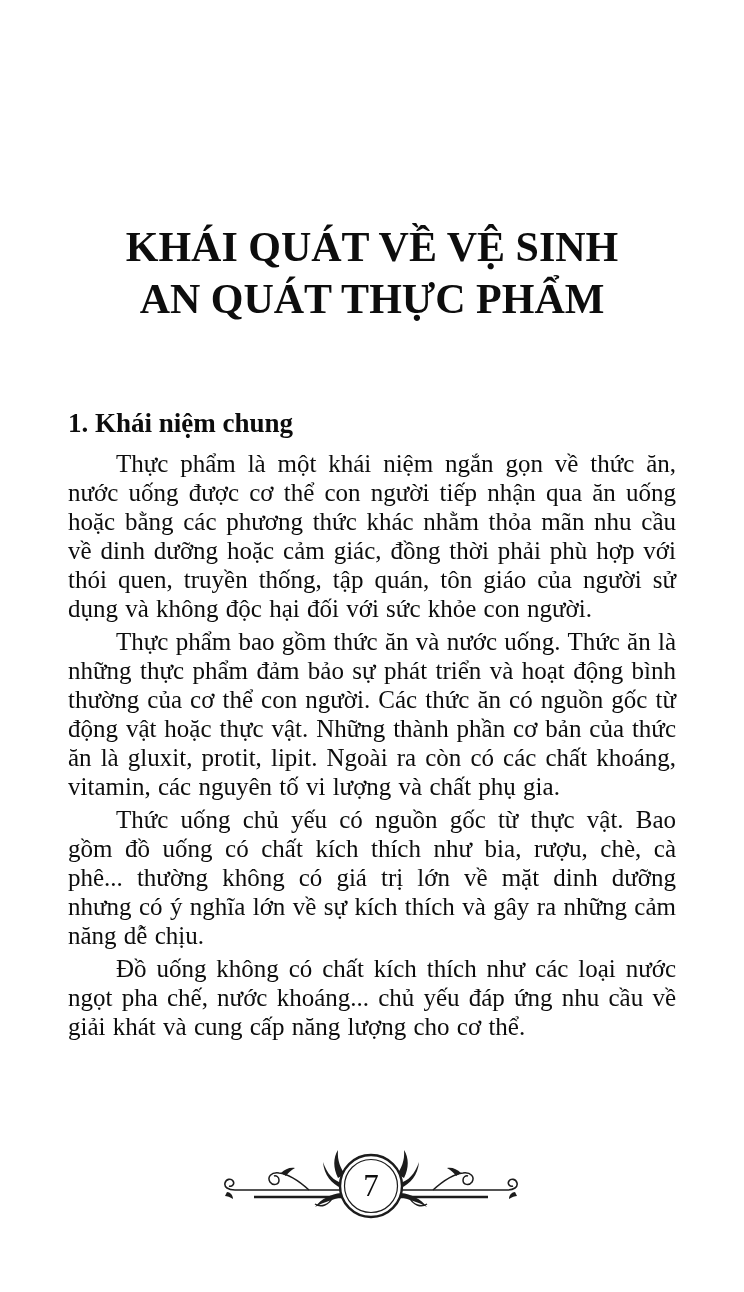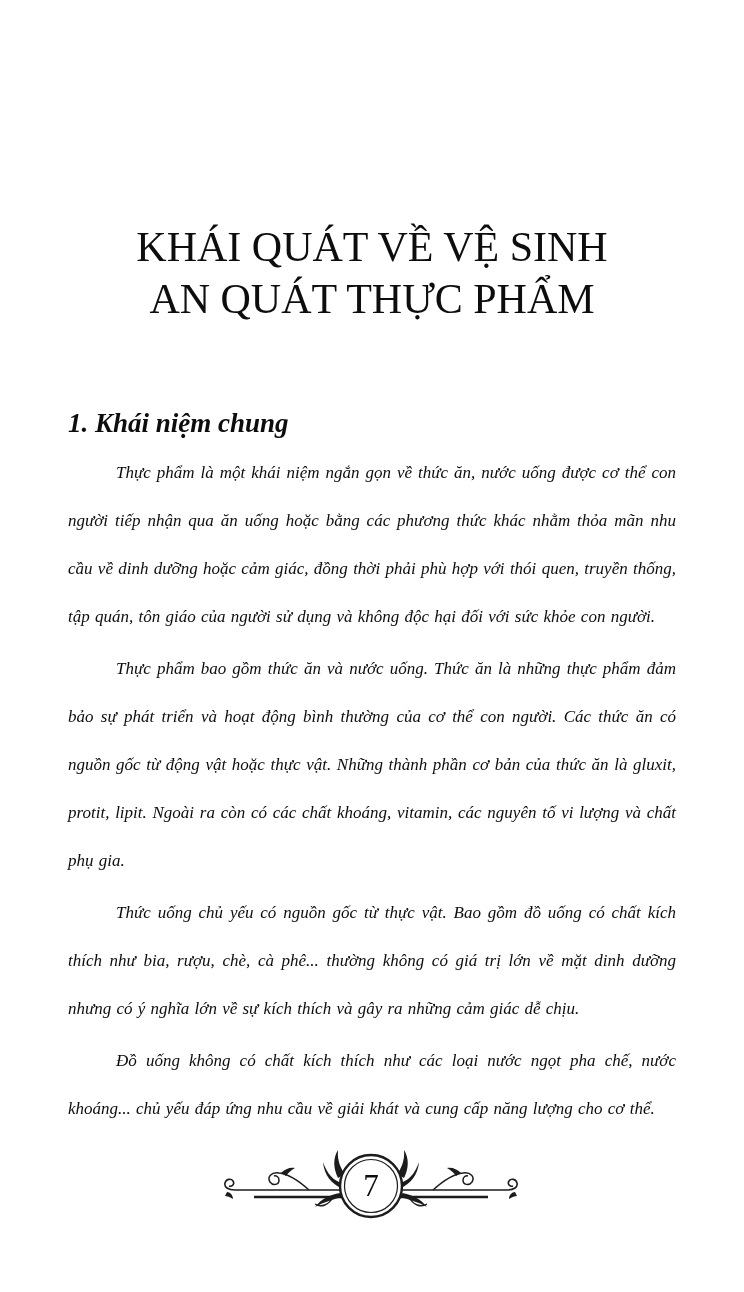--- a/index.html
+++ b/index.html
@@ -12,43 +12,42 @@
     width: 744px;
     height: 1292px;
     background: #ffffff;
     overflow: hidden;
     font-family: "Liberation Serif", serif;
     color: #0d0d0d;
   }
   .chapter-title {
     padding-top: 221px;
     text-align: center;
-    font-weight: normal;
+    font-weight: bold;
     font-size: 42px;
     line-height: 52px;
     letter-spacing: 0px;
     color: #0d0d0d;
   }
   .content {
     margin: 0 68px;
     text-align: justify;
-    font-style: italic;
   }
   .section-heading {
     margin-top: 80px;
     margin-bottom: 8px;
     font-weight: bold;
     font-size: 27px;
     line-height: 36px;
     text-align: left;
   }
   .content p {
     margin: 4px 0 3px 0;
-    font-size: 17px;
-    line-height: 48px;
+    font-size: 25px;
+    line-height: 29px;
     text-indent: 48px;
     word-spacing: 1px;
   }
   .footer-ornament {
     position: absolute;
     top: 1136px;
     left: 221px;
     width: 300px;
     height: 104px;
   }
@@ -68,21 +67,21 @@
 
   <div class="chapter-title">
     <div>KHÁI QUÁT VỀ VỆ SINH</div>
     <div>AN QUÁT THỰC PHẨM</div>
   </div>
 
   <div class="content">
     <div class="section-heading">1. Khái niệm chung</div>
     <p>Thực phẩm là một khái niệm ngắn gọn về thức ăn, nước uống được cơ thể con người tiếp nhận qua ăn uống hoặc bằng các phương thức khác nhằm thỏa mãn nhu cầu về dinh dưỡng hoặc cảm giác, đồng thời phải phù hợp với thói quen, truyền thống, tập quán, tôn giáo của người sử dụng và không độc hại đối với sức khỏe con người.</p>
     <p>Thực phẩm bao gồm thức ăn và nước uống. Thức ăn là những thực phẩm đảm bảo sự phát triển và hoạt động bình thường của cơ thể con người. Các thức ăn có nguồn gốc từ động vật hoặc thực vật. Những thành phần cơ bản của thức ăn là gluxit, protit, lipit. Ngoài ra còn có các chất khoáng, vitamin, các nguyên tố vi lượng và chất phụ gia.</p>
-    <p>Thức uống chủ yếu có nguồn gốc từ thực vật. Bao gồm đồ uống có chất kích thích như bia, rượu, chè, cà phê... thường không có giá trị lớn về mặt dinh dưỡng nhưng có ý nghĩa lớn về sự kích thích và gây ra những cảm giác dễ chịu.</p>
+    <p>Thức uống chủ yếu có nguồn gốc từ thực vật. Bao gồm đồ uống có chất kích thích như bia, rượu, chè, cà phê... thường không có giá trị lớn về mặt dinh dưỡng nhưng có ý nghĩa lớn về sự kích thích và gây ra những cảm năng dễ chịu.</p>
     <p>Đồ uống không có chất kích thích như các loại nước ngọt pha chế, nước khoáng... chủ yếu đáp ứng nhu cầu về giải khát và cung cấp năng lượng cho cơ thể.</p>
   </div>
 
   <div class="footer-ornament">
     <svg width="300" height="104" viewBox="0 0 300 104">
       <defs>
         <g id="flourish">
 
           <path class="orn-stroke" stroke-width="1.6" d="M121,54 L14,54 C7,54 3,51 4,47 C5,43 10,42 12,45 C14,48 11,51 8,50"></path>
 

